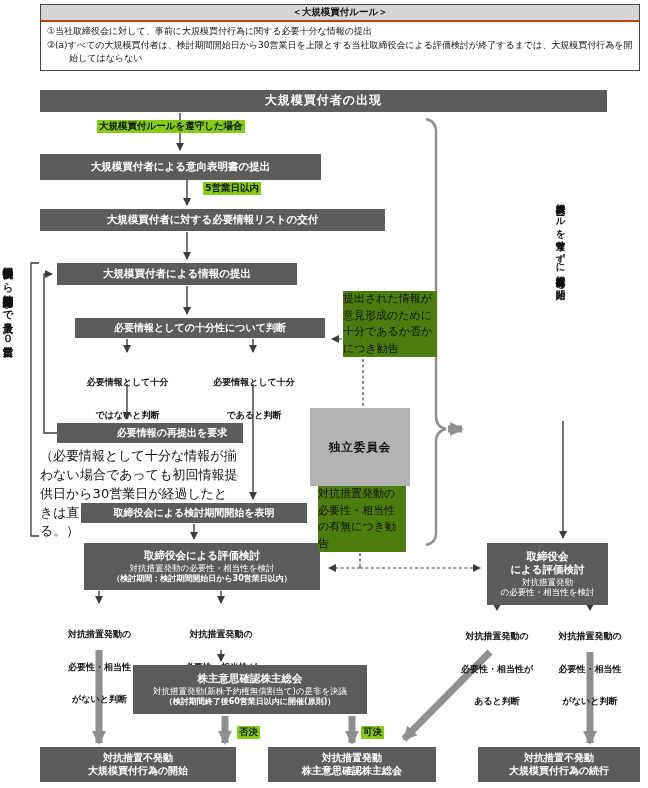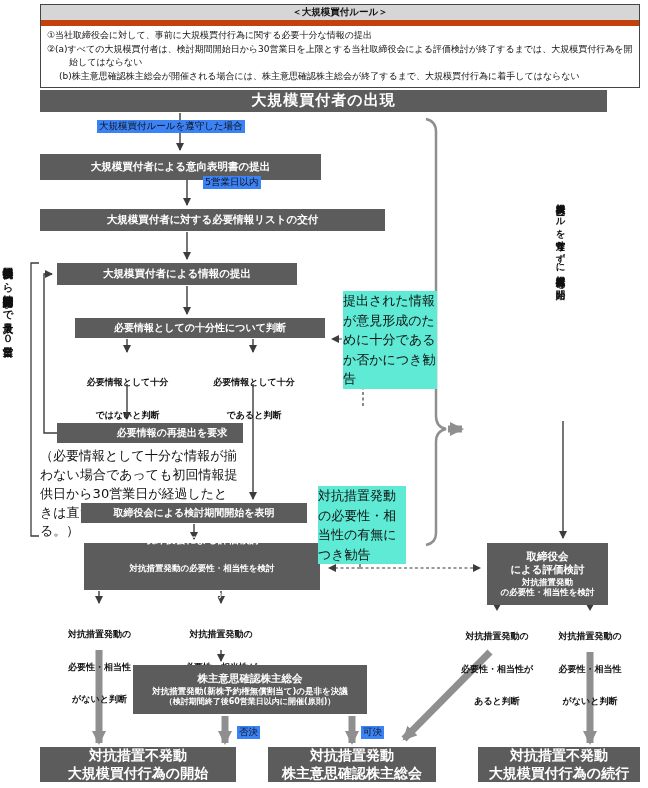--- a/index.html
+++ b/index.html
@@ -7,41 +7,41 @@
   .page {
     position:relative; width:648px; height:788px; background:#fff;
     font-family:"DejaVu Sans","Liberation Sans",sans-serif; color:#111; overflow:hidden;
   }
   svg.layer { position:absolute; left:0; top:0; z-index:1; }
   .dark-box {
     position:absolute; z-index:2; background:#5c5c5c; color:#fff; font-weight:bold;
     display:flex; flex-direction:column; align-items:center; justify-content:center;
     text-align:center; font-size:10.5px; line-height:1.28;
   }
-  .dark-box .sub  { font-size:8.5px; font-weight:bold; }
+  .dark-box .sub  { font-size:8.5px; font-weight:normal; }
   .dark-box .sub2 { font-size:8px;  font-weight:bold; }
   .gray-box {
     position:absolute; z-index:2; background:#b3b3b3; color:#111; font-weight:bold;
     display:flex; align-items:center; justify-content:center; font-size:11.5px; letter-spacing:1px;
   }
   .judge { position:absolute; z-index:2; font-weight:bold; font-size:9px; line-height:1.4; text-align:center; }
   .judge span { display:block;margin-top:20px; }
   .note  { position:absolute; z-index:2; font-size:13px; line-height:1.45; text-align:left; }
-  .small-label { position:absolute; z-index:3; font-size:9.5px; font-weight:normal; background:#3b82f6; padding:0 2px; white-space:nowrap; }
-  .advice { position:absolute; z-index:2; font-size:13px; line-height:1.5; background:#5eead4; }
+  .small-label { position:absolute; z-index:3; font-size:9.5px; font-weight:bold; background:#84cc16; padding:0 2px; white-space:nowrap; }
+  .advice { position:absolute; z-index:2; font-size:11px; line-height:1.5; background:#4d7c0f; }
   .vtext {
     position:absolute; z-index:2; writing-mode:vertical-rl; text-orientation:upright;
     font-weight:bold; line-height:1; letter-spacing:0.5px;
   }
   .rules { position:absolute; z-index:2; left:40px; top:4px; width:600px; border:1px solid #444; background:#fff; }
-  .rules .rtitle { background:#d6d6d6; text-align:center; font-weight:bold; font-size:9.5px; padding:1px 0; border-bottom:6px solid #c2410c; }
+  .rules .rtitle { background:#d6d6d6; text-align:center; font-weight:bold; font-size:9.5px; padding:1px 0; border-bottom:2px solid #c2410c; }
   .rules .rbody  { padding:3px 6px 4px 6px; font-size:9px; line-height:1.5; }
   .rules p.r2 { padding-left:22px; text-indent:-22px; }
   .rules p.r3 { padding-left:26px; text-indent:-14px; }
-  .outcome { font-size:14px; }
+  .outcome { font-size:10px; }
 </style>
 </head>
 <body>
 
 <div class="page">
 
   <svg class="layer" width="648" height="788" viewBox="0 0 648 788">
     <defs>
       <marker id="ah" markerUnits="userSpaceOnUse" markerWidth="10" markerHeight="10" refX="7" refY="4" orient="auto">
         <path d="M0,0 L8,4 L0,8 Z" fill="#3c3c3c"></path>
@@ -89,31 +89,30 @@
     <path d="M426,119 Q436,121 436,132 L436,416 Q436,427 446,429 Q436,431 436,442 L436,533 Q436,543 426,545" stroke="#8f8f8f" stroke-width="2.5" fill="none"></path>
 
     <path d="M39,263 L31,263 L31,536 L39,536" stroke="#3c3c3c" stroke-width="1.3" fill="none"></path>
   </svg>
 
   <div class="rules">
     <div class="rtitle">＜大規模買付ルール＞</div>
     <div class="rbody">
       <p class="r1">①当社取締役会に対して、事前に大規模買付行為に関する必要十分な情報の提出</p>
       <p class="r2">②(a)すべての大規模買付者は、検討期間開始日から30営業日を上限とする当社取締役会による評価検討が終了するまでは、大規模買付行為を開始してはならない</p>
-      <p class="r3">(b)株主意思確認株主総会が開催される場合には、株主意思確認株主総会が終了するまで、大規模買付行為に着手してはならない</p>
     </div>
   </div>
 
-  <div class="dark-box" style="left:40px;top:90px;width:567px;height:22px;font-size:15px;letter-spacing:1px;">大規模買付者の出現</div>
+  <div class="dark-box" style="left:40px;top:90px;width:567px;height:22px;font-size:12px;letter-spacing:1px;">大規模買付者の出現</div>
 
   <div class="small-label" style="left:97px;top:120px;">大規模買付ルールを遵守した場合</div>
 
   <div class="dark-box" style="left:40px;top:154px;width:281px;height:26px;">大規模買付者による意向表明書の提出</div>
 
-  <div class="small-label" style="left:203px;top:176px;">5営業日以内</div>
+  <div class="small-label" style="left:203px;top:182px;">5営業日以内</div>
 
   <div class="dark-box" style="left:40px;top:209px;width:345px;height:22px;">大規模買付者に対する必要情報リストの交付</div>
 
   <div class="dark-box" style="left:75px;top:318px;width:250px;height:20px;font-size:10px;">必要情報としての十分性について判断</div>
 
   <div class="dark-box" style="left:57px;top:263px;width:240px;height:22px;">大規模買付者による情報の提出</div>
 
   <div class="judge" style="left:70px;top:356px;width:115px;">
     <span>必要情報として十分</span>
     <span>ではないと判断</span>
@@ -122,21 +121,21 @@
     <span>必要情報として十分</span>
     <span>であると判断</span>
   </div>
 
   <div class="dark-box" style="left:57px;top:423px;width:186px;height:20px;font-size:10px;padding-left:44px;">必要情報の再提出を要求</div>
 
   <div class="note" style="left:40px;top:447px;width:200px;">（必要情報として十分な情報が揃わない場合であっても初回情報提供日から30営業日が経過したときは直ちに検討期間を開始する。）</div>
 
   <div class="dark-box" style="left:81px;top:503px;width:226px;height:20px;font-size:10px;">取締役会による検討期間開始を表明</div>
 
-  <div class="dark-box" style="left:84px;top:543px;width:236px;height:47px;gap:16px;">
+  <div class="dark-box" style="left:84px;top:543px;width:236px;height:47px;">
     <span>取締役会による評価検討</span>
     <span class="sub">対抗措置発動の必要性・相当性を検討</span>
     <span class="sub2">（検討期間：検討期間開始日から30営業日以内）</span>
   </div>
 
   <div class="judge" style="left:52px;top:608px;width:95px;">
     <span>対抗措置発動の</span>
     <span>必要性・相当性</span>
     <span>がないと判断</span>
   </div>
@@ -148,20 +147,21 @@
 
   <div class="dark-box" style="left:133px;top:665px;width:234px;height:49px;">
     <span>株主意思確認株主総会</span>
     <span class="sub">対抗措置発動(新株予約権無償割当て)の是非を決議</span>
     <span class="sub2">（検討期間終了後60営業日以内に開催(原則)）</span>
   </div>
 
   <div class="small-label" style="left:237px;top:726px;">否決</div>
   <div class="small-label" style="left:361px;top:726px;">可決</div>
 
+  <div class="gray-box" style="left:310px;top:408px;width:100px;height:78px;">独立委員会</div>
 
   <div class="advice" style="left:343px;top:291px;width:94px;">提出された情報が意見形成のために十分であるか否かにつき勧告</div>
   <div class="advice" style="left:318px;top:486px;width:88px;">対抗措置発動の必要性・相当性の有無につき勧告</div>
 
   <div class="vtext" style="left:556px;top:196px;height:228px;font-size:9.5px;">大規模買付ルールを遵守せずに大規模買付行為を開始</div>
 
   <div class="dark-box" style="left:487px;top:543px;width:121px;height:62px;">
     <span>取締役会</span>
     <span>による評価検討</span>
     <span class="sub">対抗措置発動</span>

